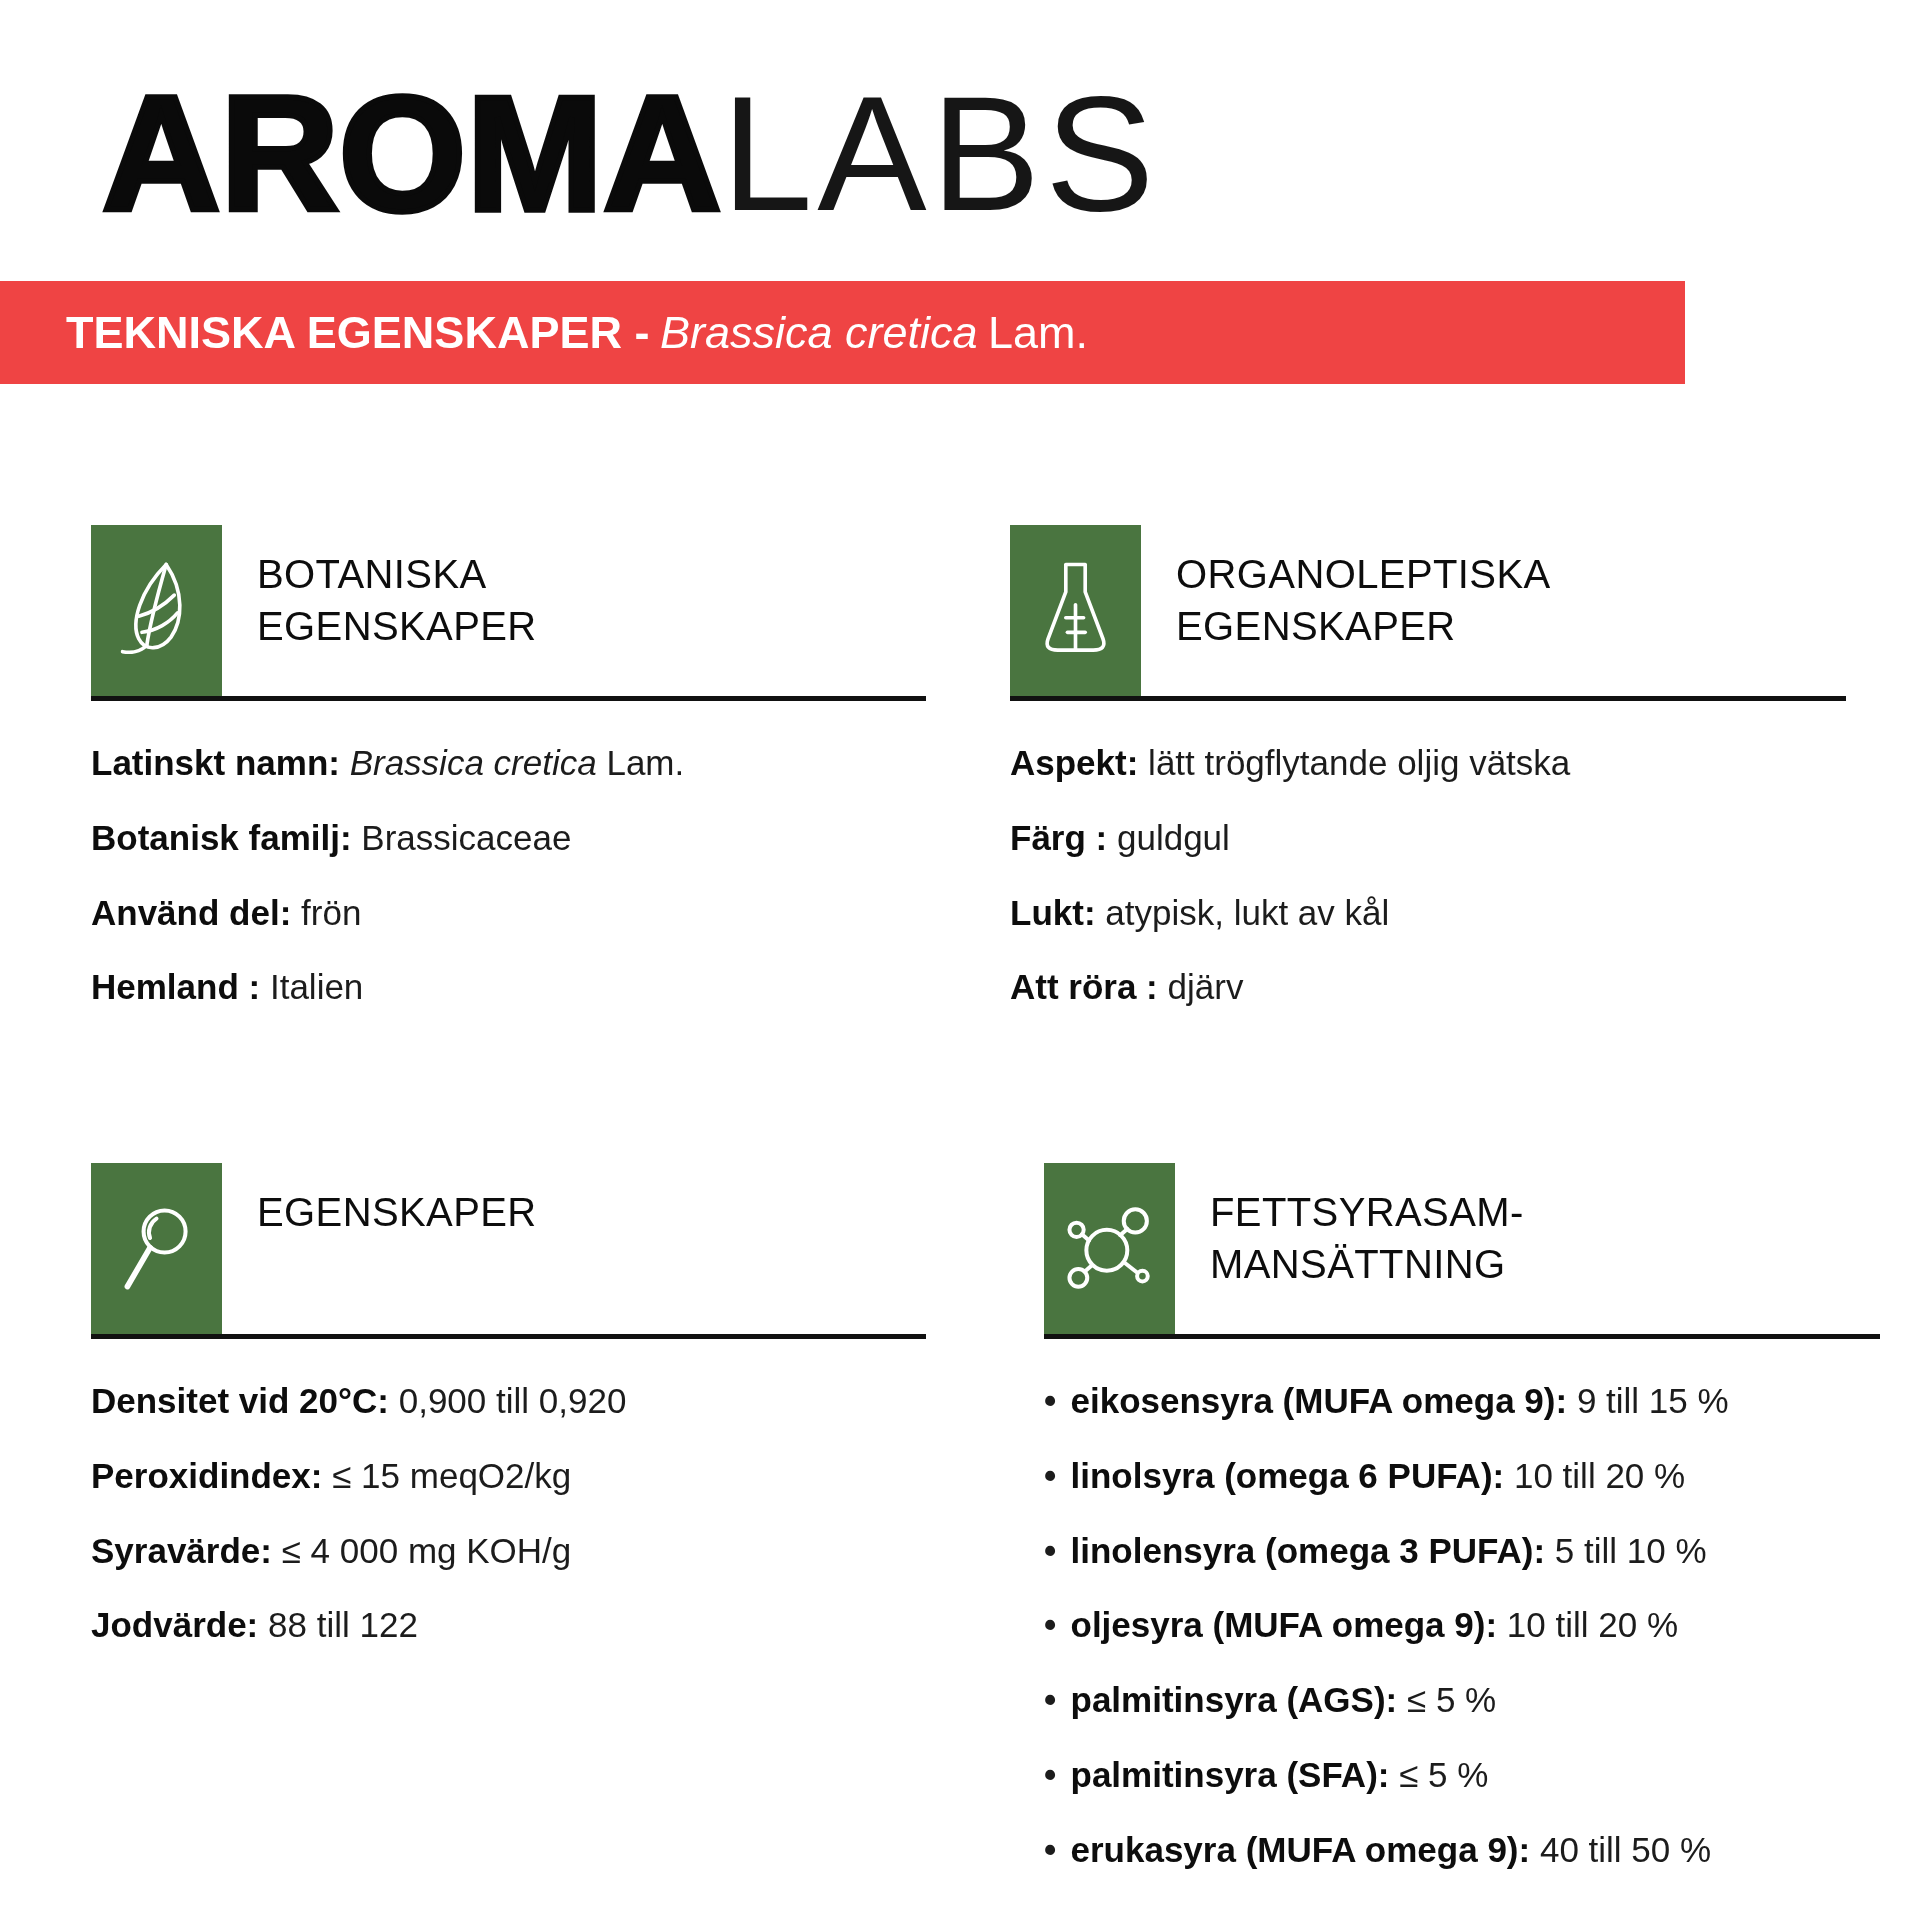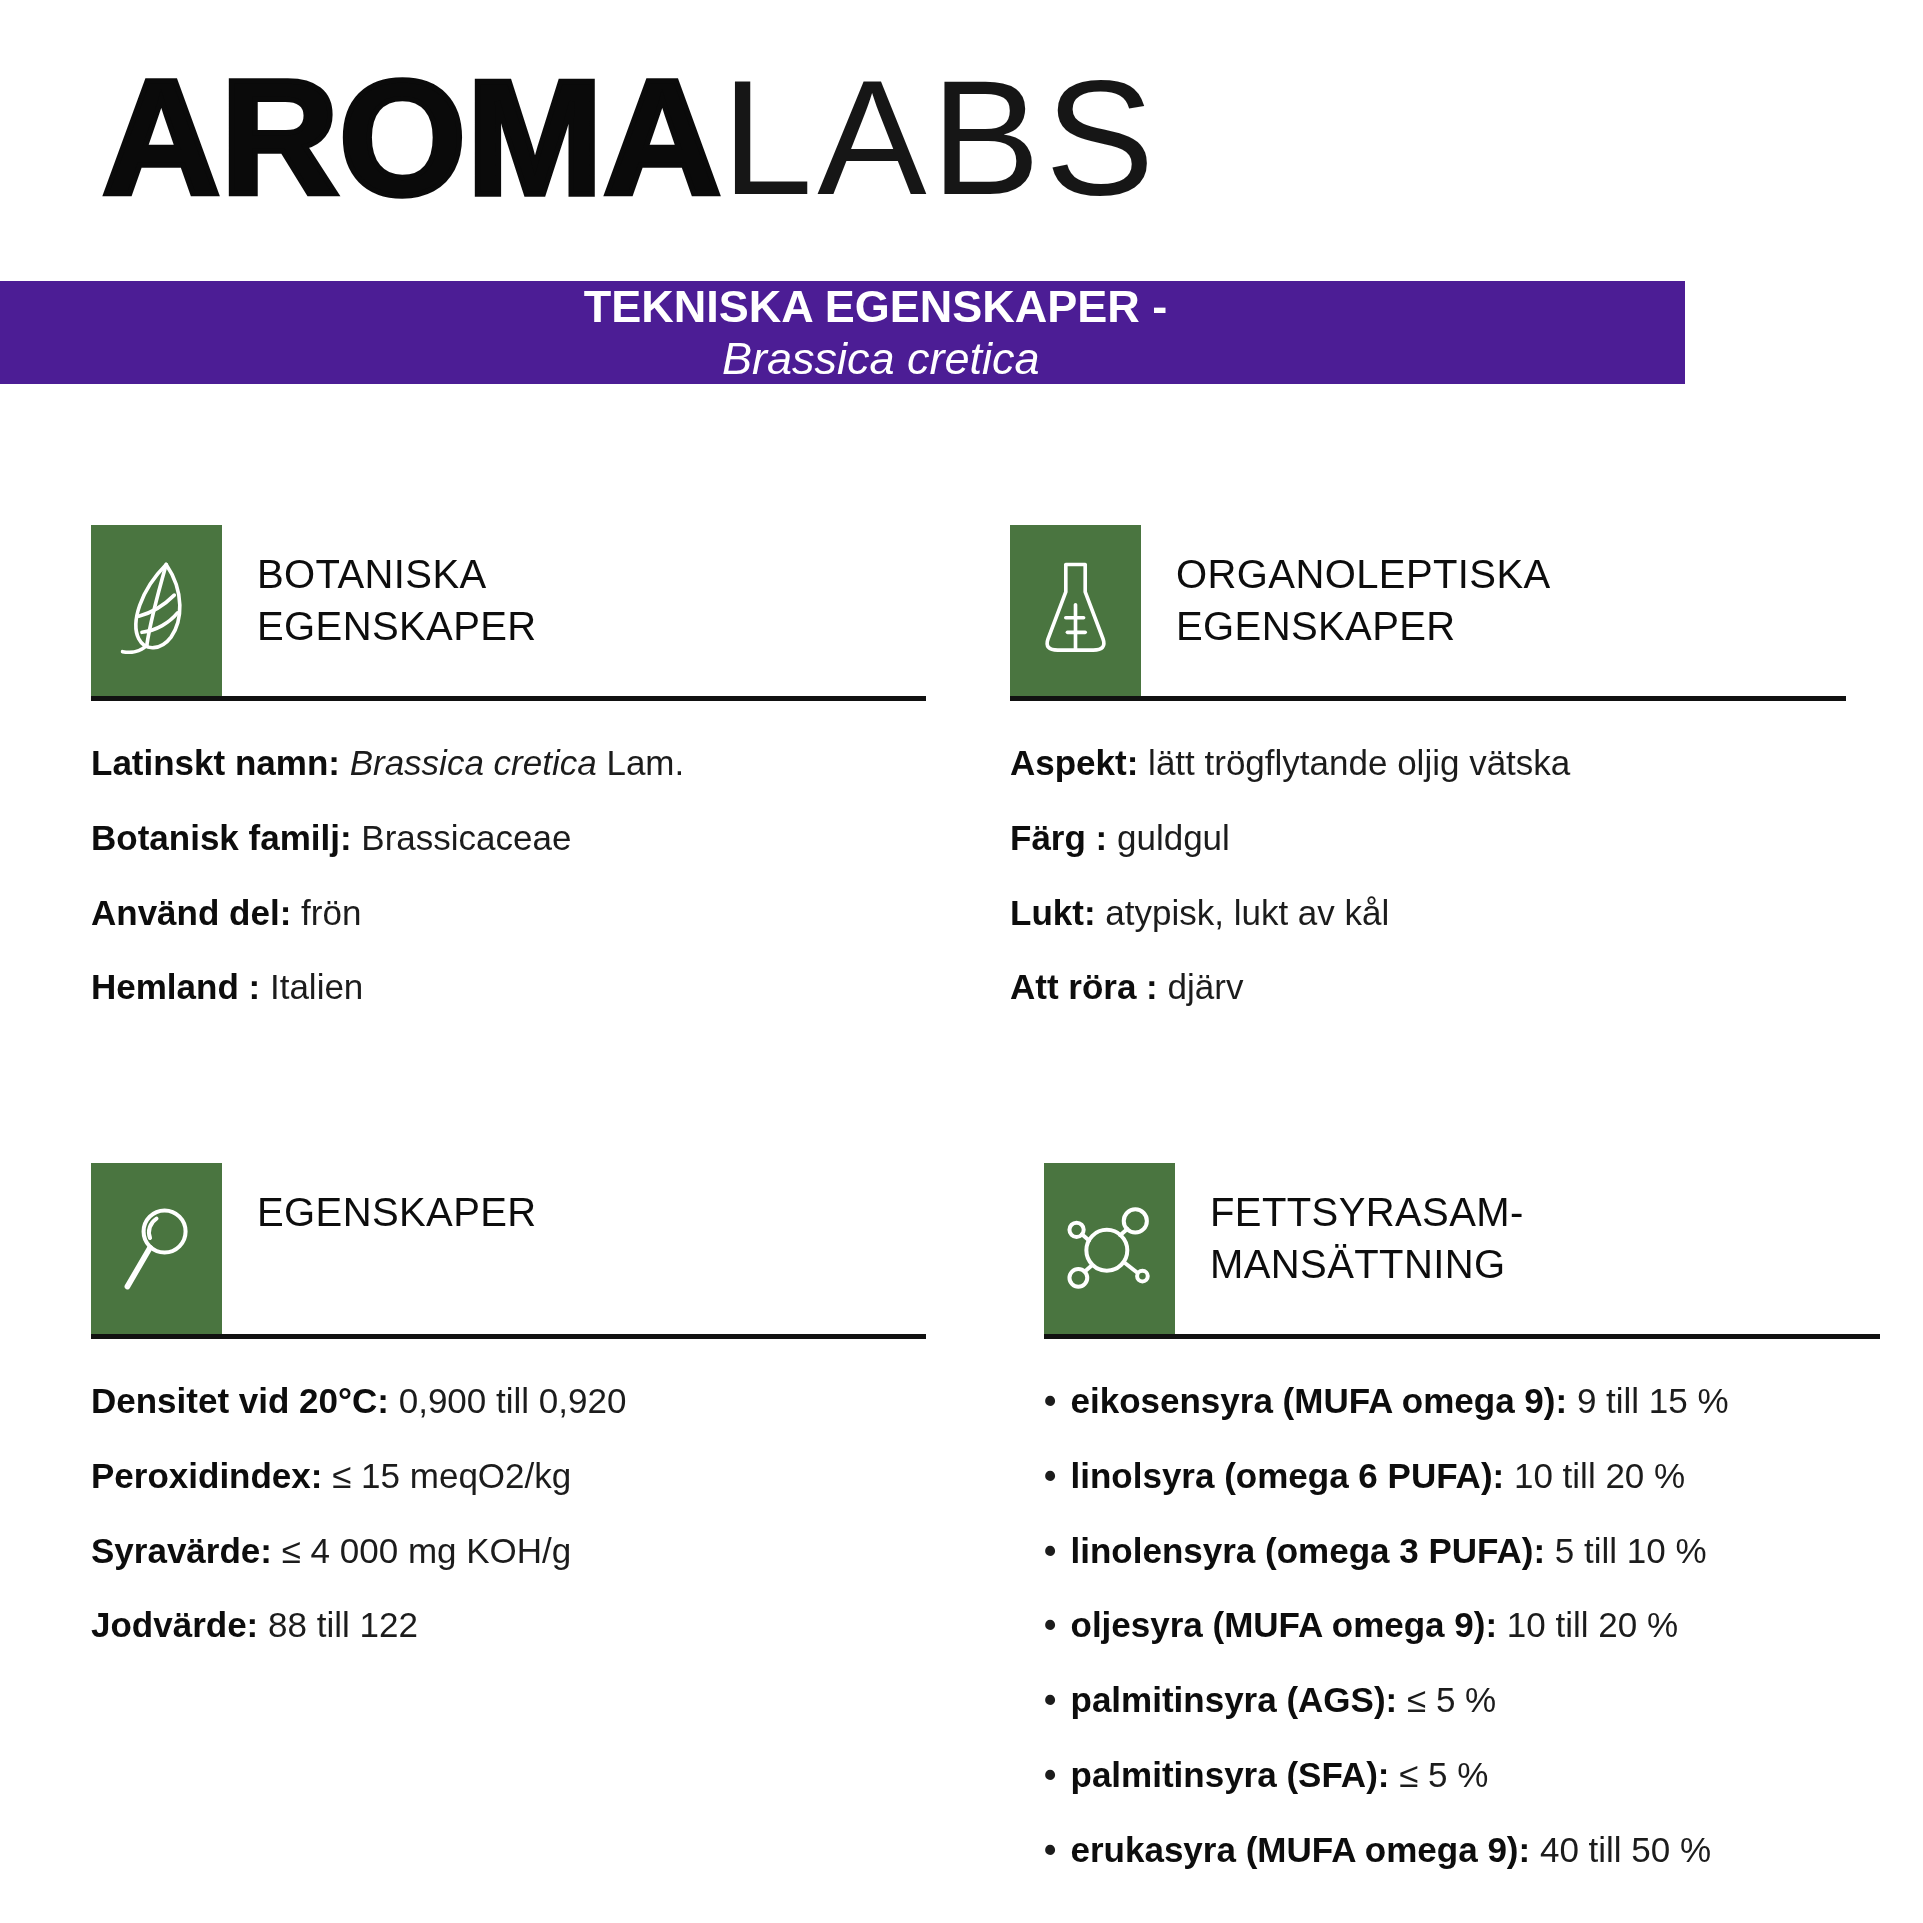--- a/index.html
+++ b/index.html
@@ -10,21 +10,21 @@
     background: #ffffff;
     overflow: hidden;
     font-family: "Liberation Sans", sans-serif;
     color: #111111;
   }
 
   
   .logo {
     position: absolute;
     left: 102px;
-    top: 56px;
+    top: 72px;
     font-size: 164px;
     line-height: 1;
     white-space: nowrap;
     letter-spacing: 0;
   }
   .logo-aroma {
     font-weight: 700;
     color: #0a0a0a;
     -webkit-text-stroke: 5.3px #0a0a0a;
   }
@@ -100,21 +100,21 @@
 </style>
 </head>
 <body>
 
 <div class="page">
 
   <div class="logo">
     <span class="logo-aroma">AROMA</span><span class="logo-labs">LABS</span>
   </div>
 
-  <div class="banner" style="background:#4c1d95;flex-direction:column;">
+  <div class="banner" style="background:#ef4444;">
     <span class="b-bold">TEKNISKA EGENSKAPER -</span>
     <span class="b-ital">Brassica cretica</span>
     <span class="b-reg">Lam.</span>
   </div>
 
   <div class="section pos-botanical">
     <div class="sec-head">
       <div class="icon-box" style="background:#4a7540;">
         <span>
           <svg width="83" height="105" viewBox="0 0 100 130" fill="none" stroke="#ffffff" stroke-width="4.5" stroke-linecap="round" stroke-linejoin="round">

